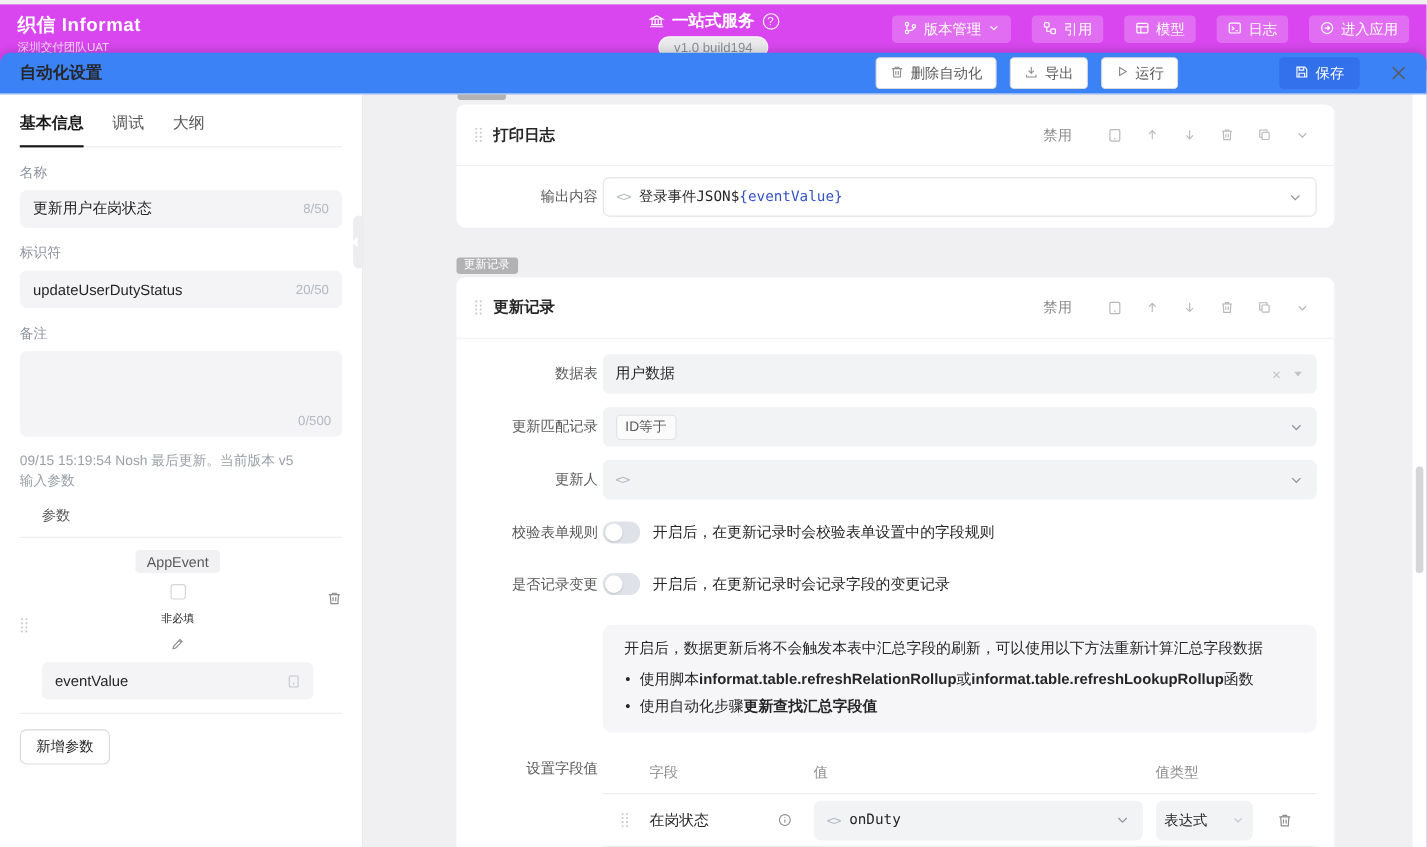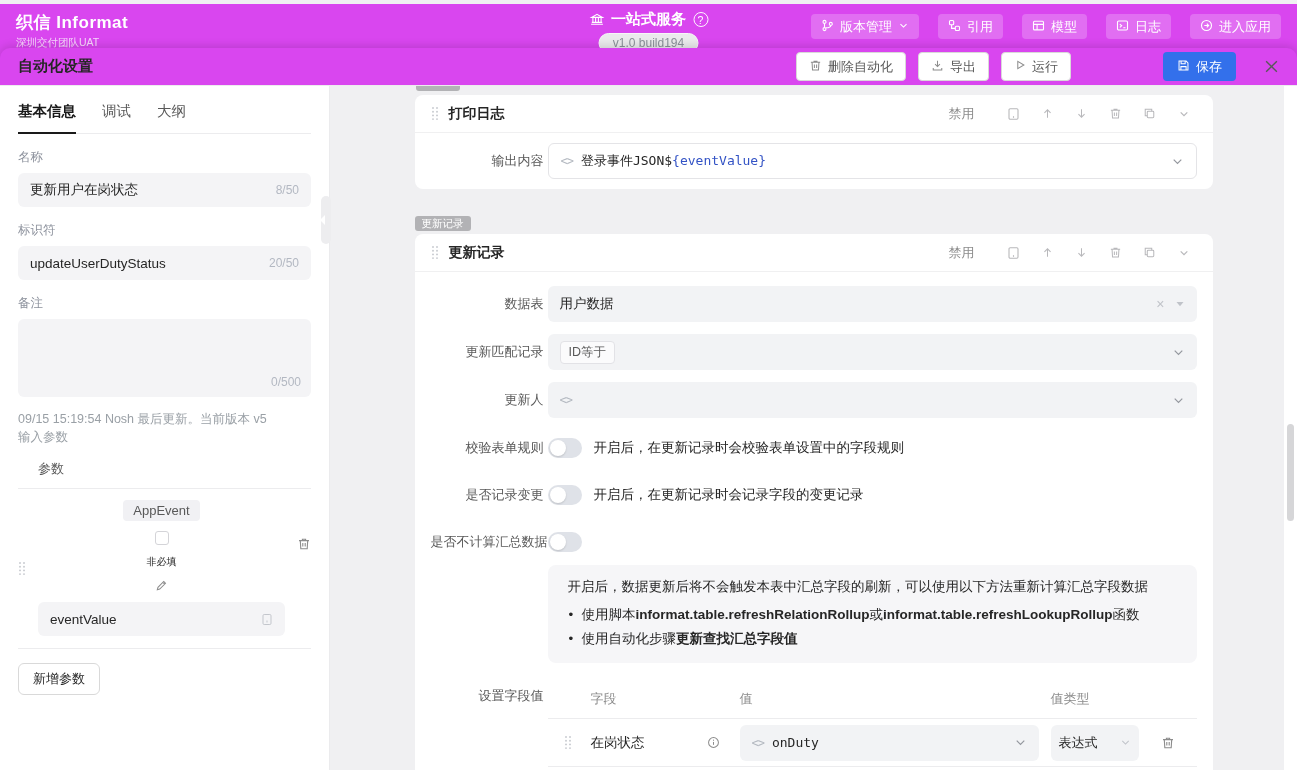--- a/index.html
+++ b/index.html
@@ -14,21 +14,21 @@
   .logo-sub { font-size:10.5px; color:rgba(255,255,255,.78); margin-top:2px; }
   .topbar-center { position:absolute; left:50%; top:6px; transform:translateX(-50%); text-align:center; }
   .center-row { display:flex; align-items:center; justify-content:center; gap:7px; font-size:15px; font-weight:700; white-space:nowrap; }
   .help-badge { width:15px; height:15px; border:1.2px solid rgba(255,255,255,.95); border-radius:50%; font-size:10.5px; font-weight:400; display:flex; align-items:center; justify-content:center; }
   .version-pill { display:inline-block; margin-top:4px; background:#eaeaec; border:1px solid #f7f7f8; color:#8a9099; font-size:12px; border-radius:10px; height:20px; line-height:18px; padding:0 13px; }
   .topbar-right { position:absolute; right:16px; top:10px; display:flex; gap:19px; }
   .tb-btn { height:25px; display:flex; align-items:center; gap:6px; background:rgba(255,255,255,.22); border-radius:4px; padding:0 10px; font-size:13px; color:#fff; cursor:pointer; white-space:nowrap; }
   .tb-btn svg { flex:0 0 auto; }
 
   
-  .modal { position:absolute; left:0; right:0; top:48px; bottom:0; background:#d946ef; border-radius:10px 10px 0 0; z-index:5; display:flex; flex-direction:column; box-shadow:0 -2px 8px rgba(0,0,0,.14); }
+  .modal { position:absolute; left:0; right:0; top:48px; bottom:0; background:#3b82f6; border-radius:10px 10px 0 0; z-index:5; display:flex; flex-direction:column; box-shadow:0 -2px 8px rgba(0,0,0,.14); }
   .modal-header { flex:0 0 38px; height:38px; display:flex; align-items:center; padding:0 18px; border-bottom:1px solid #ececee; }
   .modal-title { font-size:15px; font-weight:600; color:#262626; }
   .mh-spacer { flex:1; }
   .btn-outline { display:flex; align-items:center; gap:6px; height:29px; padding:0 12px; border:1px solid #d9d9d9; border-radius:4px; background:#fff; color:#595959; font-size:13px; margin-left:12px; cursor:pointer; white-space:nowrap; }
   .btn-outline svg { color:#8c8c8c; }
   .btn-primary { display:flex; align-items:center; gap:6px; height:29px; padding:0 14px; border-radius:4px; background:#3370eb; color:#fff; font-size:13px; margin-left:92px; cursor:pointer; white-space:nowrap; }
   .close-btn { margin-left:28px; color:#595959; display:flex; cursor:pointer; }
 
   .modal-body { flex:1; min-height:0; display:flex; position:relative; }
 
@@ -67,21 +67,21 @@
   .main { flex:1; background:#f0f0f2; overflow:hidden; position:relative; }
   .scroll-gutter { position:absolute; right:0; top:0; bottom:0; width:13px; background:#fff; }
   .scroll-thumb { position:absolute; right:3px; top:338px; width:7px; height:97px; background:#d6d6d8; border-radius:4px; cursor:pointer; }
   .canvas { width:798px; margin:9px auto 0; position:relative; }
   .clipped-tag { position:absolute; top:-19px; left:1px; width:44px; height:15px; background:#b2b2b5; border-radius:3px; }
   .tag-row { margin-top:24px; }
   .step-tag { display:inline-block; background:#b2b2b5; color:#fff; font-size:10.5px; border-radius:3px; height:15px; line-height:14px; padding:0 7px; }
 
   .card { background:#fff; border-radius:8px; }
   .card.second { margin-top:3px; }
-  .card-header { height:38px; display:flex; align-items:center; padding:0 12px 0 16px; border-bottom:1px solid #f0f0f1; }
+  .card-header { height:56px; display:flex; align-items:center; padding:0 12px 0 16px; border-bottom:1px solid #f0f0f1; }
   .ch-title { font-size:14px; font-weight:700; color:#262626; margin-left:10px; }
   .ch-spacer { flex:1; }
   .ch-disable { font-size:13px; color:#8c8c8c; margin-right:22px; cursor:pointer; }
   .ch-icon { width:34px; display:flex; justify-content:center; color:#b8b8bb; cursor:pointer; }
   .card-body { padding:14px 16px 20px; display:flex; flex-direction:column; }
   .card.first .card-body { padding:10px 16px; }
 
   .form-row { display:flex; align-items:center; margin-bottom:12px; }
   .form-row.mb0 { margin-bottom:0; }
   .form-row.top { align-items:flex-start; }
@@ -476,24 +476,20 @@
                 <span class="toggle"></span>
                 <span class="toggle-desc">开启后，在更新记录时会校验表单设置中的字段规则</span>
               </div>
 
               <div class="toggle-row t2">
                 <span class="row-label">是否记录变更</span>
                 <span class="toggle"></span>
                 <span class="toggle-desc">开启后，在更新记录时会记录字段的变更记录</span>
               </div>
 
-              <div class="toggle-row t3">
-                <span class="row-label">是否不计算汇总数据</span>
-                <span class="toggle"></span>
-              </div>
 
               <div class="form-row top info-row">
                 <span class="row-label"></span>
                 <div class="info-box">
                   <div>开启后，数据更新后将不会触发本表中汇总字段的刷新，可以使用以下方法重新计算汇总字段数据</div>
                   <ul>
                     <li><span>使用脚本</span><span class="b">informat.table.refreshRelationRollup</span><span>或</span><span class="b">informat.table.refreshLookupRollup</span><span>函数</span></li>
                     <li><span>使用自动化步骤</span><span class="b">更新查找汇总字段值</span></li>
                   </ul>
                 </div>

